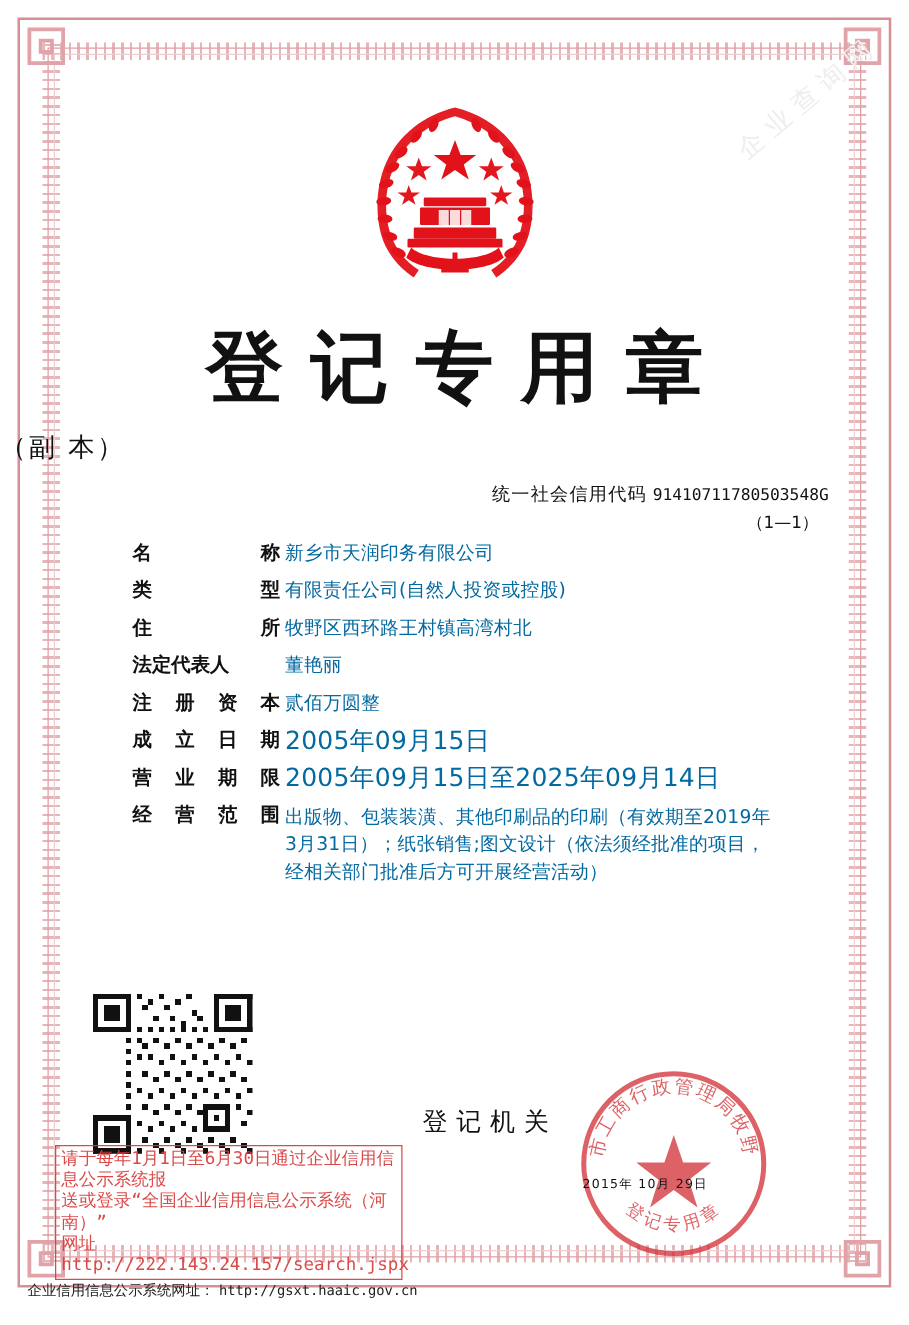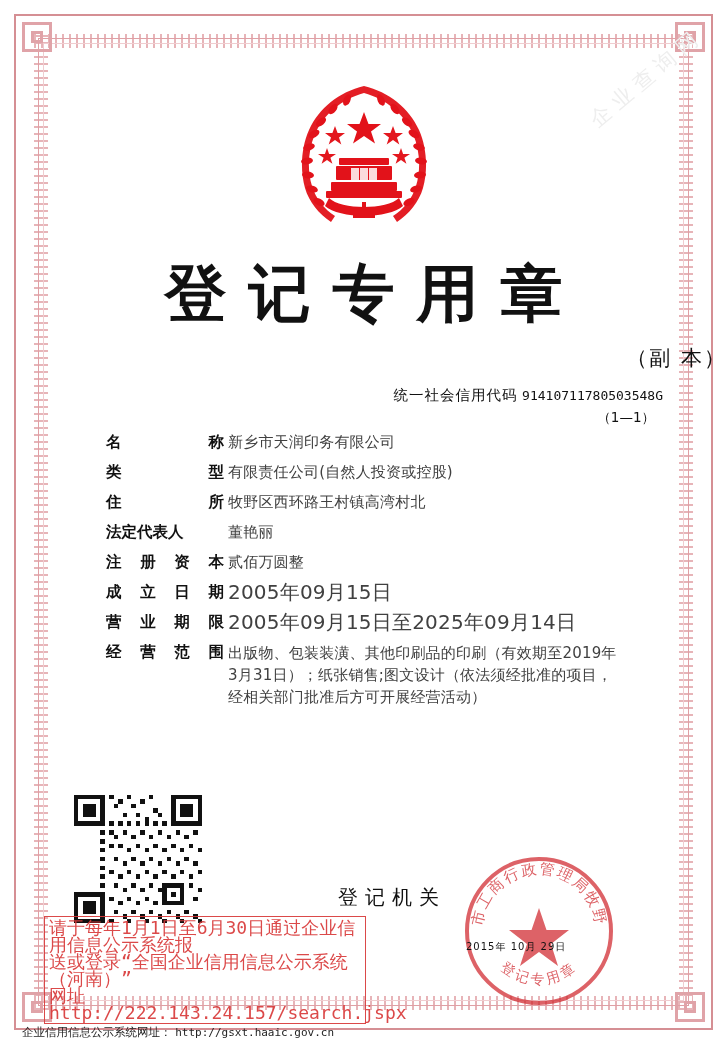--- a/index.html
+++ b/index.html
@@ -109,21 +109,21 @@
     letter-spacing: 22px;
     font-weight: bold;
     color: #111;
     font-family: "DejaVu Sans", sans-serif;
     text-indent: 22px;
   }
   .sub-title {
     position: absolute;
     left: 0; right: 0;
     top: 344px;
-    text-align: right;
+    text-align: left;
     font-size: 21px;
     color: #111;
     letter-spacing: 2px;
   }
 
   
   .credit-line {
     position: absolute;
     right: 64px;
     top: 386px;
@@ -163,21 +163,21 @@
     display: flex;
     justify-content: space-between;
     padding-right: 4px;
     box-sizing: border-box;
   }
   .flabel.tight { letter-spacing: 0; }
   .flabel span { display: inline-block; }
   .fvalue {
     flex: 1;
     font-size: 15px;
-    color: #404040;
+    color: #0369a1;
     line-height: 21px;
     letter-spacing: 0.2px;
   }
   .fvalue.mono-mix { font-size: 20px; }
   .fvalue.scope { line-height: 22px; }
 
   
   .qr {
     position: absolute;
     left: 74px;
@@ -185,24 +185,24 @@
     width: 128px;
     height: 128px;
   }
   .qr svg { display:block; }
 
   
   .notice {
     position: absolute;
     left: 44px;
     top: 916px;
-    width: 322px;
+    width: 278px;
     border: 1.5px solid #d93a3a;
     color: #d93a3a;
-    font-size: 18px;
+    font-size: 14px;
     line-height: 17px;
     padding: 2px 4px;
     box-sizing: border-box;
     font-family: "DejaVu Sans Mono", monospace;
     opacity: 0.92;
   }
 
   
   .reg-auth {
     position: absolute;

